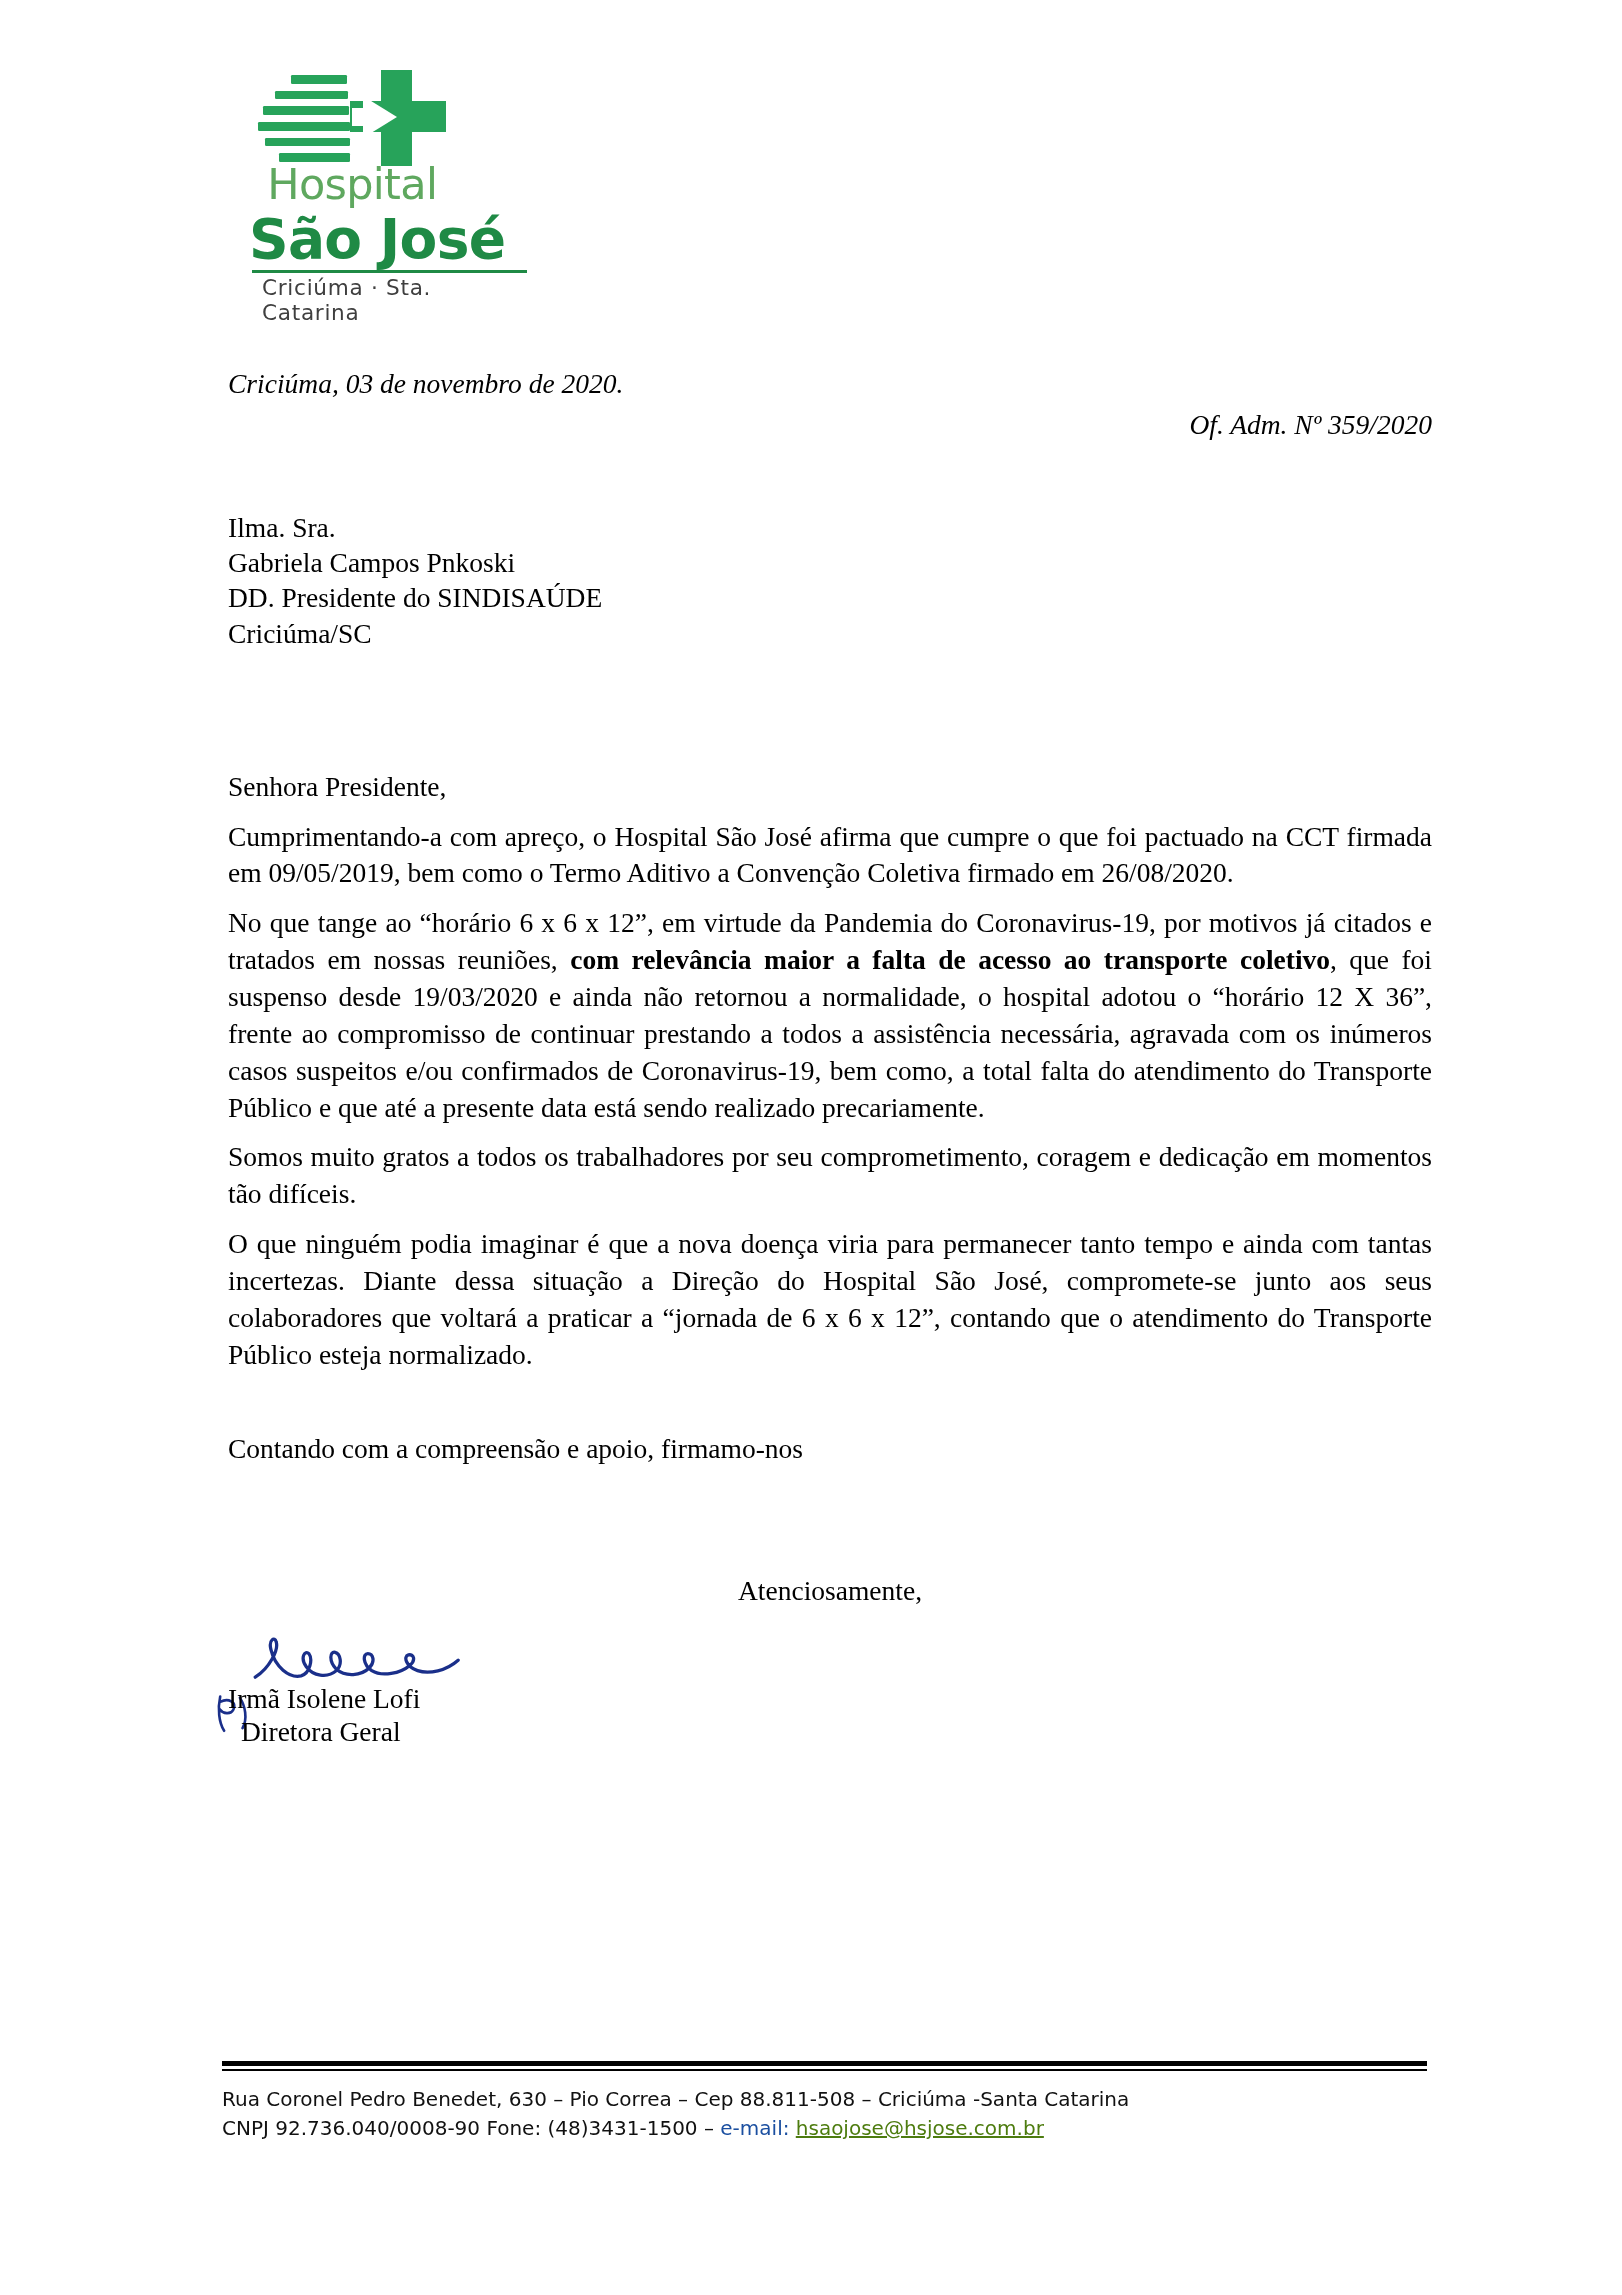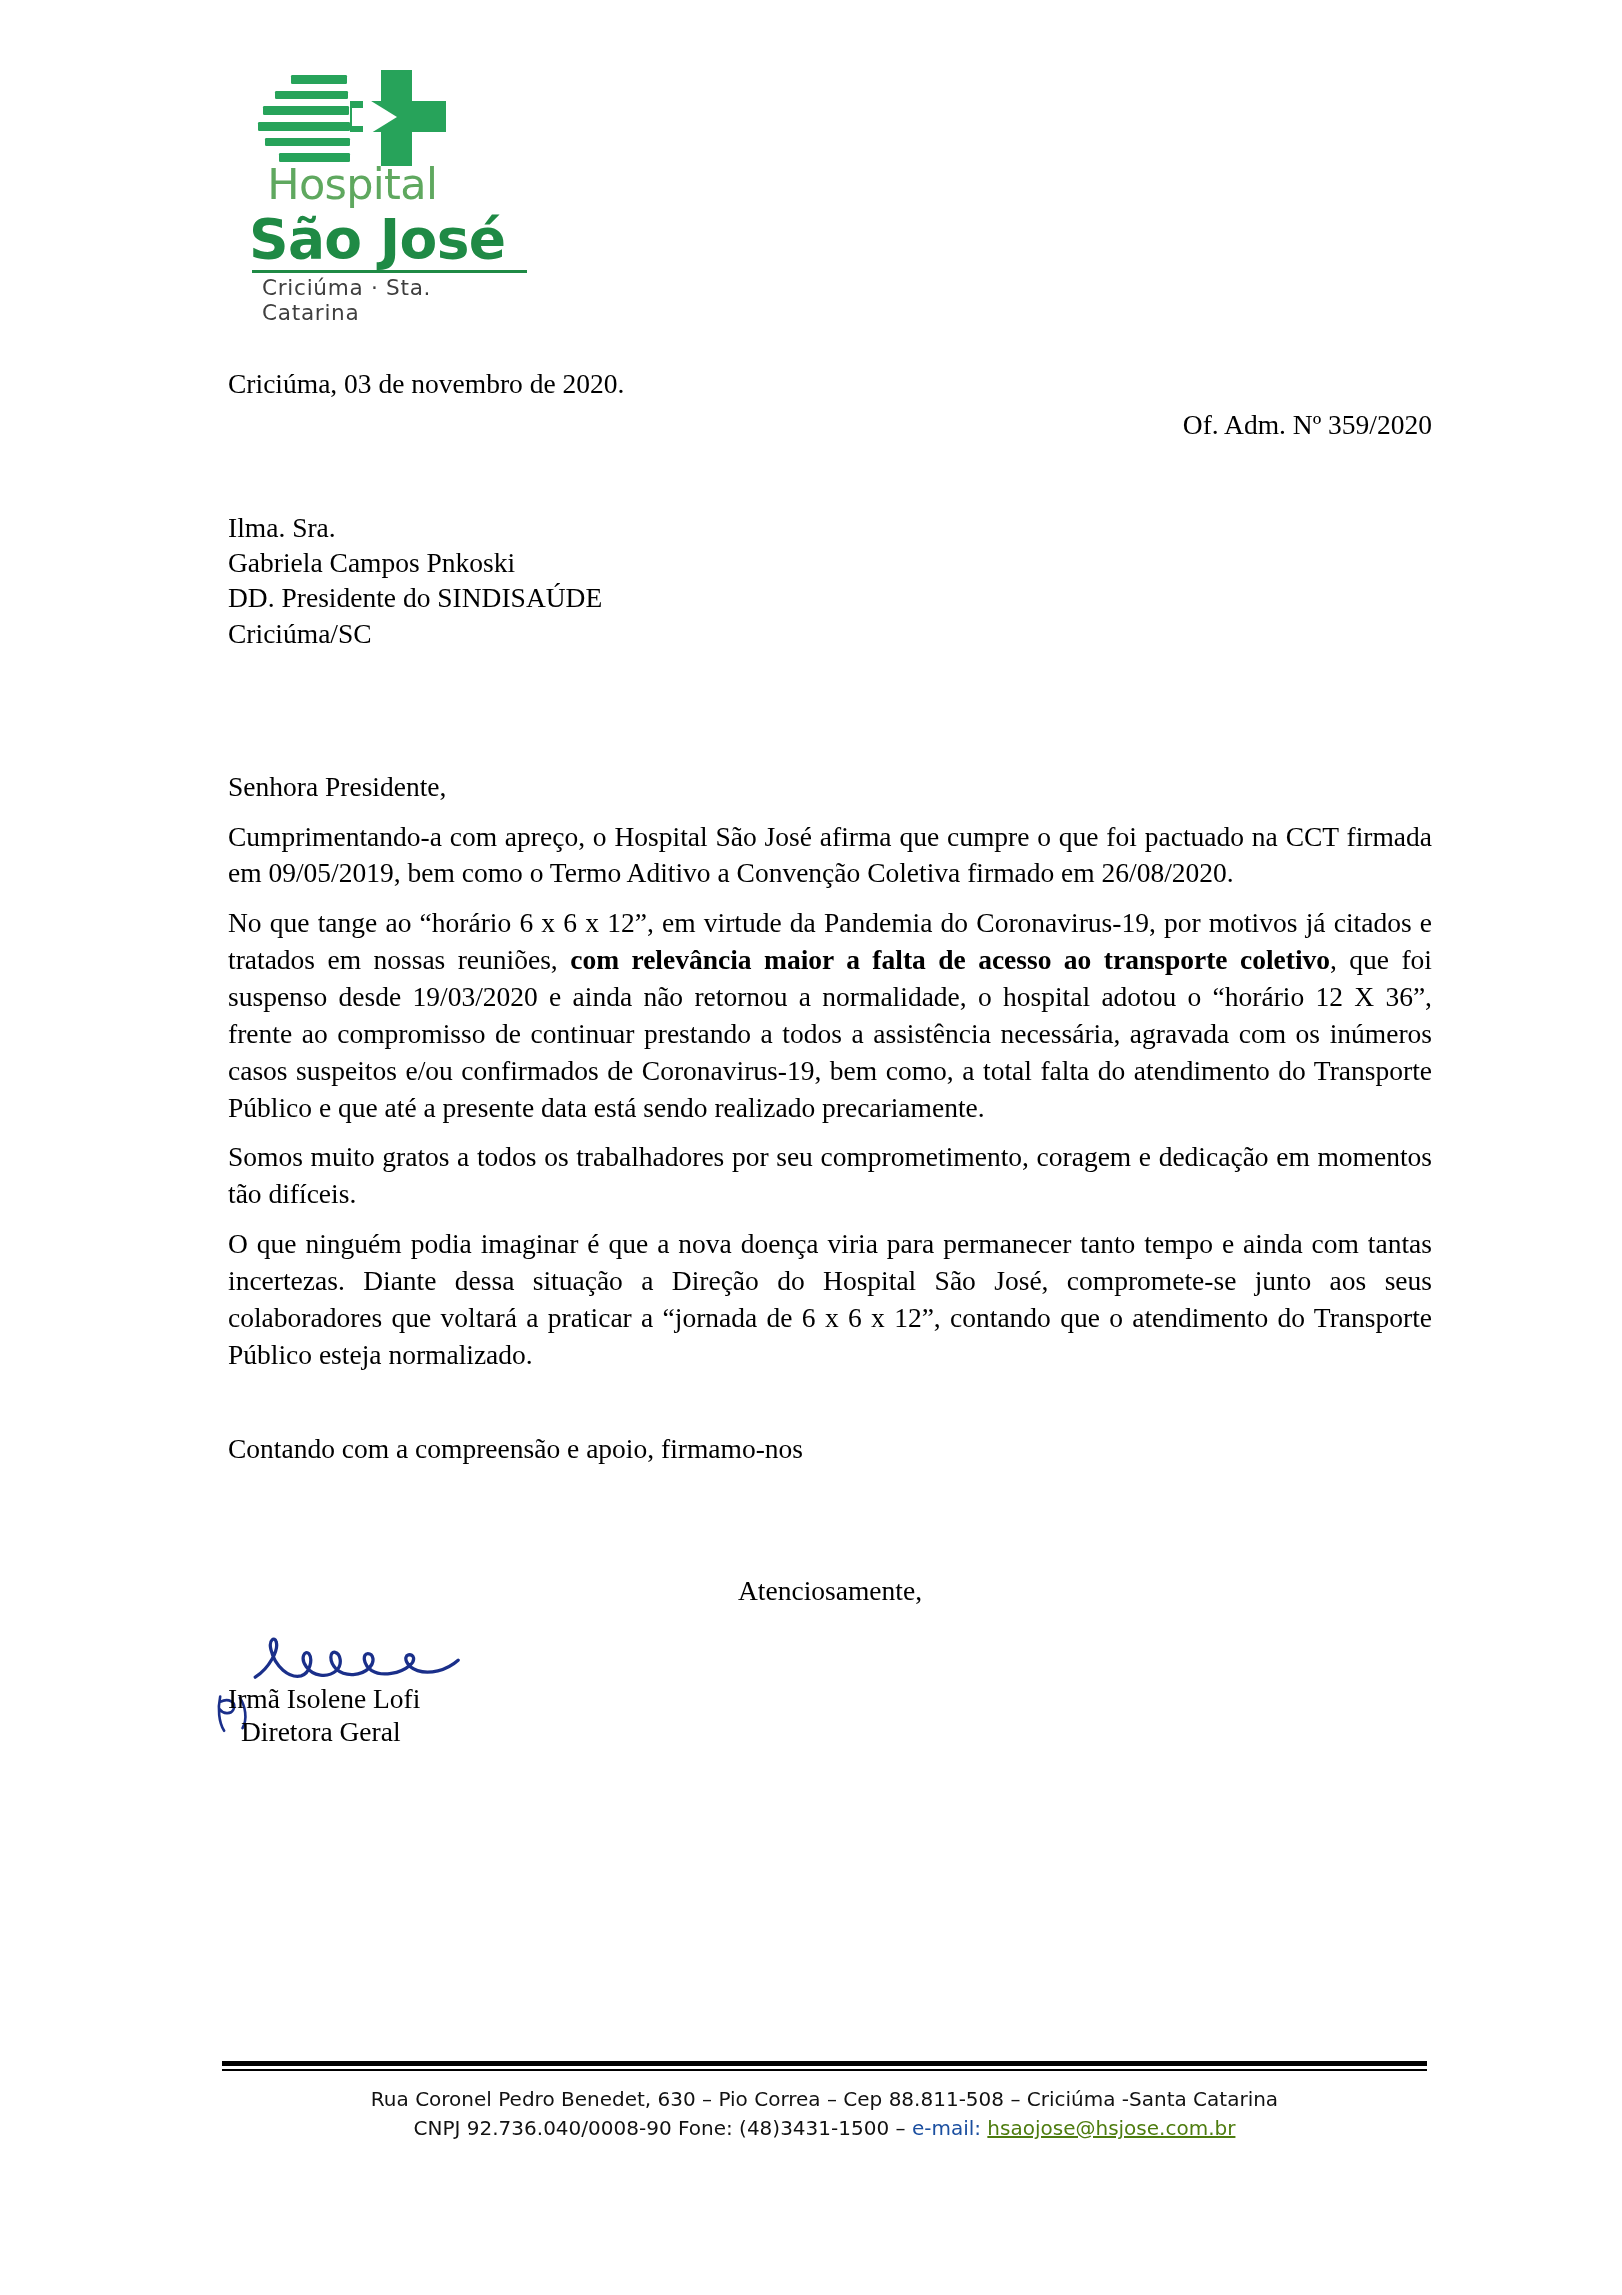--- a/index.html
+++ b/index.html
@@ -138,20 +138,21 @@
     position: absolute;
     left: 228px;
     top: 366px;
     width: 1204px;
     font-size: 27.5px;
     line-height: 1.34;
   }
   .row-date {
     position: relative;
     height: 79px;
+    font-style: italic;
   }
   .date-line {
     position: absolute;
     left: 0;
     top: 0;
   }
   .doc-number {
     position: absolute;
     right: 0;
     top: 41px;
@@ -207,21 +208,20 @@
     top: 84px;
     font-size: 27.5px;
   }
 
   
   .footer {
     position: absolute;
     left: 222px;
     right: 196px;
     top: 2061px;
-    text-align: center;
     font-family: "DejaVu Sans", sans-serif;
   }
   .footer-rule-thick {
     height: 4.6px;
     background: #000000;
     margin-bottom: 3.3px;
   }
   .footer-rule-thin {
     height: 2px;
     background: #000000;

